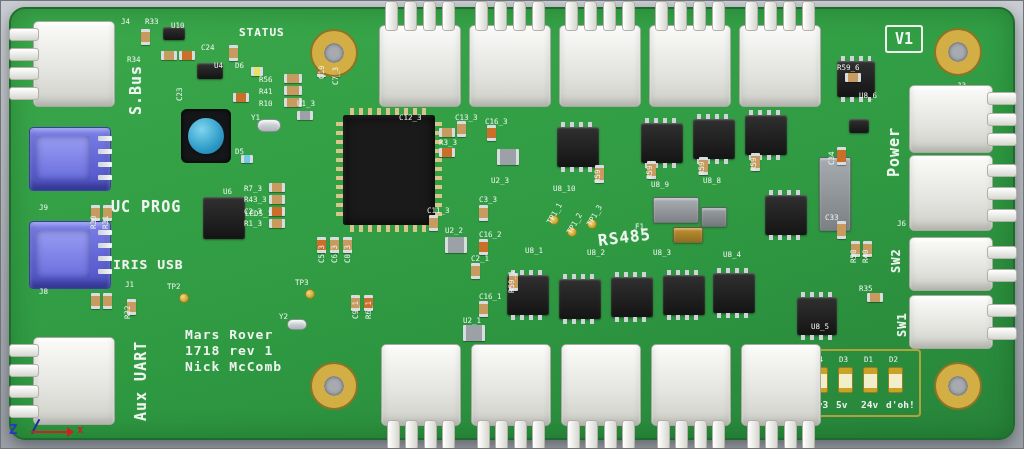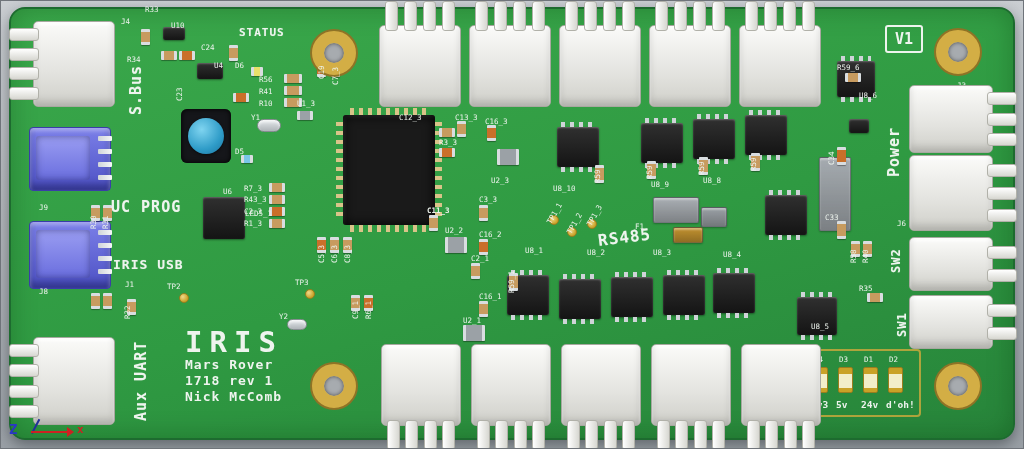--- a/index.html
+++ b/index.html
@@ -78,21 +78,20 @@
 
 <div class="stage">
   <div class="board"></div>
   <div class="goldtrace"></div>
 
   <div class="v1box">
     <span>V1</span>
   </div>
 
   <div class="tb">
-    <div class="tb-name">IRIS</div>
     <div class="tb-line">Mars Rover</div>
     <div class="tb-line">1718 rev 1</div>
     <div class="tb-line">Nick McComb</div>
   </div>
 
   <div class="axis">
     <span class="axis-z">Z</span>
     <div class="axis-yline"></div>
     <div class="axis-xline"></div>
     <div class="axis-xhead"></div>
@@ -358,21 +357,21 @@
     <div class="slabel" style="left: 238px; top: 25px; font-size: 11px;">STATUS</div>
     <div class="slabel" style="left: 126px; top: 114px; font-size: 15px; transform: rotate(-90deg);">S.Bus</div>
     <div class="slabel" style="left: 110px; top: 170px; font-size: 15px; margin-top: 27px;">UC PROG</div>
     <div class="slabel" style="left: 112px; top: 256px; font-size: 13px;">IRIS USB</div>
     <div class="slabel" style="left: 131px; top: 420px; font-size: 15px; transform: rotate(-90deg);">Aux UART</div>
     <div class="slabel" style="left: 884px; top: 176px; font-size: 15px; transform: rotate(-90deg);">Power</div>
     <div class="slabel" style="left: 888px; top: 272px; font-size: 12px; transform: rotate(-90deg);">SW2</div>
     <div class="slabel" style="left: 894px; top: 336px; font-size: 12px; transform: rotate(-90deg);">SW1</div>
     <div class="slabel" style="left: 596px; top: 230px; font-size: 16px; transform: rotate(-7deg);">RS485</div>
     <div class="desig" style="left: 120px; top: 16px;">J4</div>
-    <div class="desig" style="left: 144px; top: 4px;">R33</div>
+    <div class="desig" style="left: 144px; top: 16px;">R33</div>
     <div class="desig" style="left: 170px; top: 20px;">U10</div>
     <div class="desig" style="left: 200px; top: 42px;">C24</div>
     <div class="desig" style="left: 126px; top: 54px;">R34</div>
     <div class="desig" style="left: 202px; top: 60px; padding-left: 11px;">U4</div>
     <div class="desig" style="left: 234px; top: 60px;">D6</div>
     <div class="desig" style="left: 174px; top: 100px; transform: rotate(-90deg);">C23</div>
     <div class="desig" style="left: 258px; top: 74px;">R56</div>
     <div class="desig" style="left: 258px; top: 86px;">R41</div>
     <div class="desig" style="left: 258px; top: 98px;">R10</div>
     <div class="desig" style="left: 316px; top: 78px; transform: rotate(-90deg);">C19</div>
@@ -387,21 +386,21 @@
     <div class="desig" style="left: 243px; top: 206px;">C2_3</div>
     <div class="desig" style="left: 243px; top: 218px;">R1_3</div>
     <div class="desig" style="left: 222px; top: 186px;">U6</div>
     <div class="desig" style="left: 316px; top: 262px; transform: rotate(-90deg);">C5_3</div>
     <div class="desig" style="left: 329px; top: 262px; transform: rotate(-90deg);">C6_3</div>
     <div class="desig" style="left: 342px; top: 262px; transform: rotate(-90deg);">C8_3</div>
     <div class="desig" style="left: 438px; top: 137px;">R3_3</div>
     <div class="desig" style="left: 454px; top: 112px;">C13_3</div>
     <div class="desig" style="left: 484px; top: 116px;">C16_3</div>
     <div class="desig" style="left: 490px; top: 175px;">U2_3</div>
-    <div class="desig" style="left: 426px; top: 205px; font-weight: bold;">C11_3</div>
+    <div class="desig" style="left: 426px; top: 205px;">C11_3</div>
     <div class="desig" style="left: 444px; top: 225px;">U2_2</div>
     <div class="desig" style="left: 478px; top: 194px;">C3_3</div>
     <div class="desig" style="left: 478px; top: 229px;">C16_2</div>
     <div class="desig" style="left: 470px; top: 253px;">C2_1</div>
     <div class="desig" style="left: 478px; top: 291px;">C16_1</div>
     <div class="desig" style="left: 462px; top: 315px;">U2_1</div>
     <div class="desig" style="left: 350px; top: 318px; transform: rotate(-90deg);">C9_1</div>
     <div class="desig" style="left: 363px; top: 318px; transform: rotate(-90deg);">R6_1</div>
     <div class="desig" style="left: 166px; top: 281px;">TP2</div>
     <div class="desig" style="left: 294px; top: 277px;">TP3</div>

